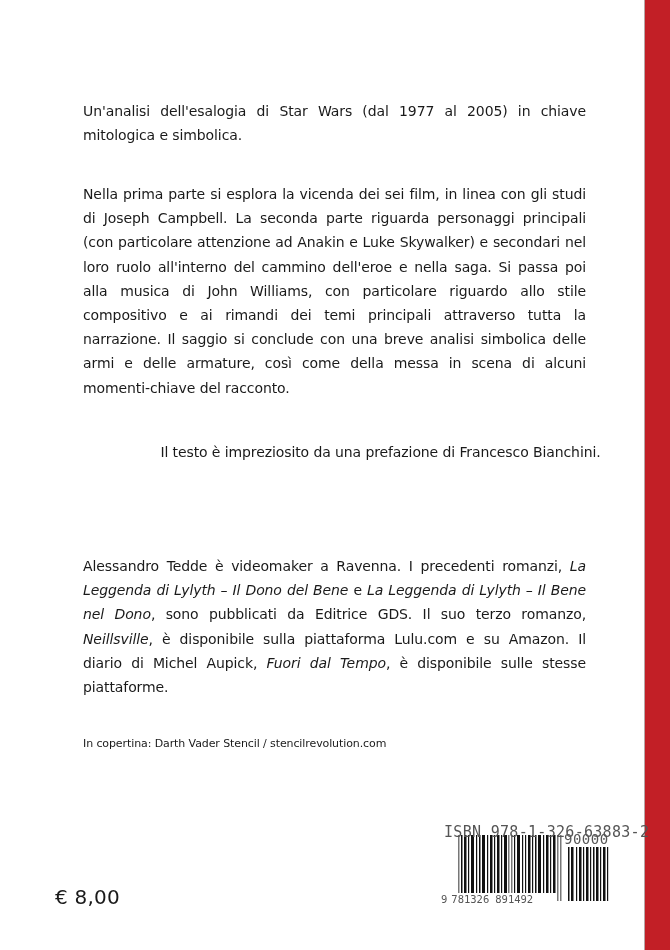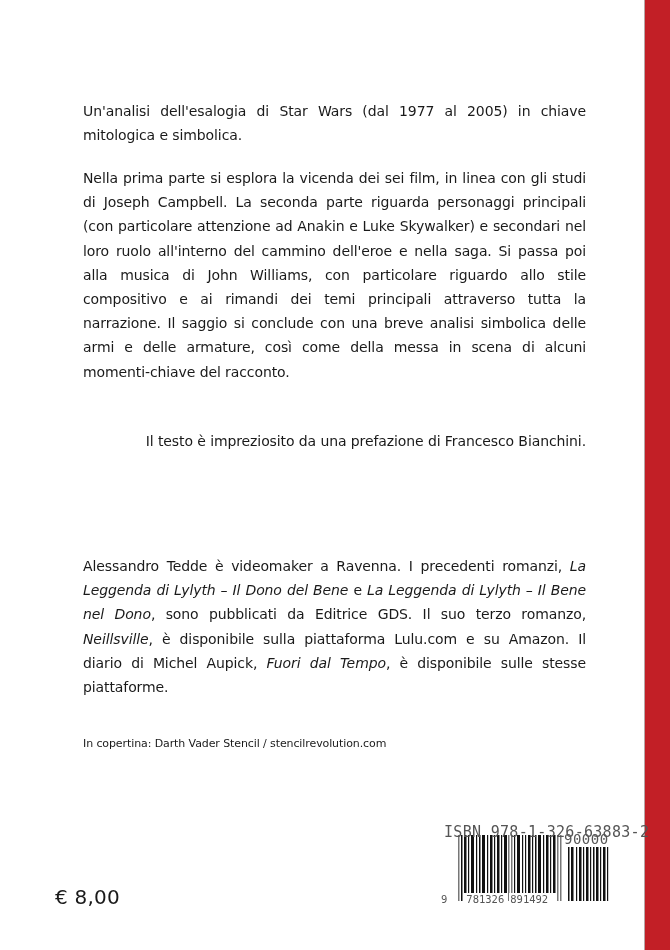--- a/index.html
+++ b/index.html
@@ -12,22 +12,22 @@
       position: absolute; top: 0; right: 0; width: 25px; height: 950px;
       background: #c21f26; border-left: 1px solid #b9a4a6;
     }
     .text-col {
       position: absolute; left: 83px; width: 503px;
       font-size: 14px; line-height: 24.2px; text-align: justify;
       letter-spacing: -0.1px;
     }
     .text-col p { margin: 0; }
     #p-intro { top: 99px; }
-    #p-body { top: 166px; }
-    #p-preface { top: 429px; text-align: right; }
+    #p-body { top: 182px; }
+    #p-preface { top: 440px; text-align: center; margin-left: 46px; }
     #p-author { top: 554px; }
     #p-credit { top: 735px; font-size: 11px; line-height: 18px; text-align: left; }
     .last-line-left { text-align-last: left; }
     em { }
     .price {
       position: absolute; left: 55px; top: 885px;
       font-size: 20px; letter-spacing: 0.2px;
     }
     .barcode {
       position: absolute; left: 440px; top: 823px; width: 175px; height: 85px;
@@ -117,17 +117,17 @@
       <rect x="153" y="24" width="1.5" height="54"></rect>
       <rect x="156" y="24" width="2.5" height="54"></rect>
       <rect x="160" y="24" width="1.2" height="54"></rect>
       <rect x="163" y="24" width="2.5" height="54"></rect>
       <rect x="167" y="24" width="1.2" height="54"></rect>
     </g>
   </svg>
   <div class="isbn-label">ISBN 978-1-326-63883-2</div>
   <div class="addon-label">90000</div>
   <div class="ean-digits">
-    <span>9</span><span style="margin-left:17px">781326</span><span style="margin-left:4px">891492</span>
+    <span>9</span><span style="margin-left:2px">781326</span><span style="margin-left:4px">891492</span>
   </div>
 </div>
 
 <div class="price">€ 8,00</div>
 
 </body></html>

